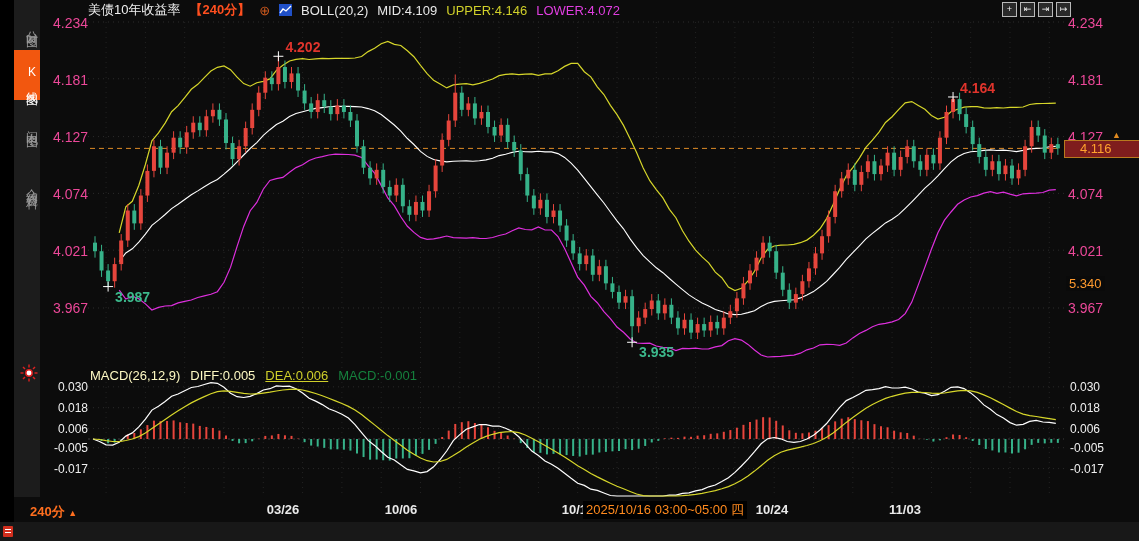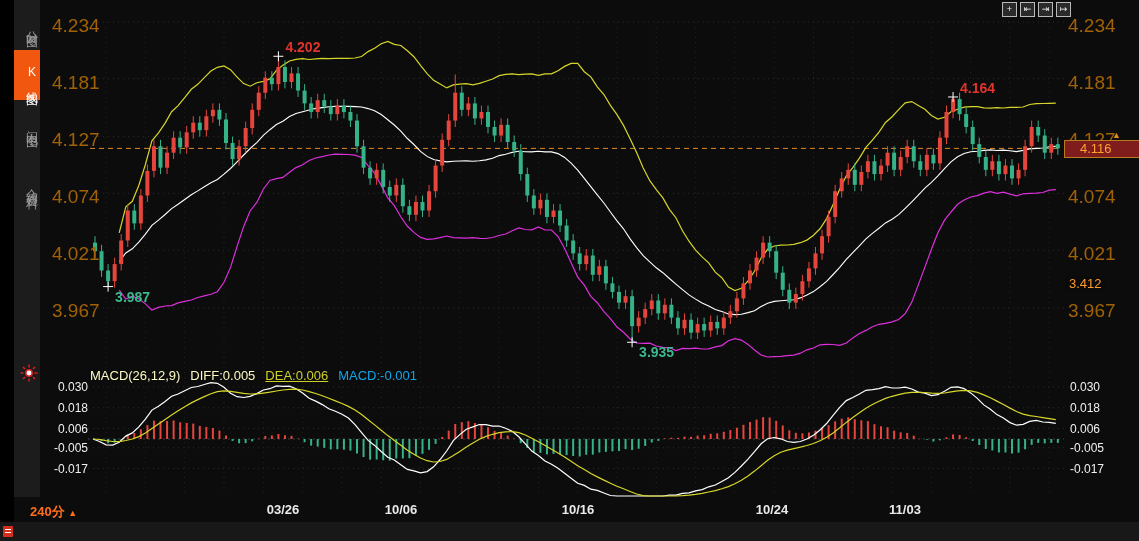--- a/index.html
+++ b/index.html
@@ -19,35 +19,35 @@
   .hdr-plus{color:#cf5a1e;font-size:13px;}
   .hdr-boll,.hdr-mid{color:#e8e8e8;}
   .hdr-upper{color:#cfcf2a;}
   .hdr-lower{color:#e03ee0;}
   .mini-chart-icon{width:13px;height:12px;display:inline-block;}
   
   #tr-icons{left:1002px;top:2px;display:flex;gap:3px;z-index:6;}
   .tr-box{width:13px;height:13px;border:1px solid #b9b9b9;background:#2a2a2a;color:#eee;
           font-size:9px;line-height:12px;text-align:center;cursor:pointer;}
   
-  .ylab{position:absolute;font-size:19px;color:#a16207;z-index:5;}
+  .ylab{position:absolute;font-size:14px;color:#ec4899;z-index:5;}
   .ylab.l{left:52px;width:36px;text-align:right;}
   .ylab.r{left:1068px;text-align:left;}
   .mlab{position:absolute;font-size:12px;color:#f0f0f0;z-index:5;}
   .mlab.l{left:50px;width:38px;text-align:right;}
   .mlab.r{left:1070px;}
   #price-box{left:1064px;top:140px;width:60px;height:16px;border:1px solid #b97a1e;background:#7f1d1d;
              color:#ffa22e;font-size:13px;line-height:16px;padding-left:15px;z-index:6;}
   #price-marker{left:1112px;top:130px;color:#e08a20;font-size:9px;z-index:6;}
   #prev-label{left:1066px;top:276px;background:#0a0a0a;color:#ff9a2e;font-size:13px;padding:0 3px;z-index:6;}
   
   #macd-hdr{left:90px;top:368px;display:flex;gap:10px;font-size:13px;white-space:nowrap;z-index:6;}
   .macd-name,.macd-diff{color:#fef9c3;text-align:center;}
   .macd-dea{color:#cfcf2a;text-decoration:underline;}
-  .macd-macd{color:#0ea5e9;}
+  .macd-macd{color:#15803d;}
   #sun-icon{left:20px;top:364px;width:18px;height:18px;z-index:6;}
   
   .xlab{position:absolute;top:502px;transform:translateX(-50%);font-size:13px;font-weight:700;color:#eaeaea;z-index:4;white-space:nowrap;}
   #period-lab{left:30px;top:503px;color:#ff6f1f;font-size:13px;font-weight:700;z-index:5;}
   #period-tri{color:#ff6f1f;font-size:9px;}
   #date-tip{left:583px;top:501px;background:#000;color:#ff8a1e;font-size:13px;padding:0 3px;
             white-space:nowrap;z-index:5;}
   #watermark{left:995px;top:484px;font-size:30px;color:#bfc6d0;letter-spacing:1px;z-index:3;}
   
   #btoolbar{left:0;top:522px;width:1139px;height:19px;background:#181818;z-index:7;}
@@ -587,20 +587,35 @@
     </svg>
 
   <div id="left-strip" class="abs"></div>
   <div id="tabcol" class="abs">
     <div class="vtab" style="top:4px;height:42px;">分时图</div>
     <div class="vtab active" style="top:50px;height:47px;padding-top:3px;">K线图</div>
     <div class="vtab" style="top:102px;height:46px;">闪电图</div>
     <div class="vtab" style="top:152px;height:66px;">合约资料</div>
   </div>
 
+  <div id="hdr" class="abs">
+    <span class="hdr-title">美债10年收益率</span>
+    <span class="hdr-period">【240分】</span>
+    <span class="hdr-plus">⊕</span>
+    <span class="mini-chart-icon">
+      <svg width="13" height="12">
+          <rect x="0" y="0" width="13" height="12" fill="#2050c8"></rect>
+          <polyline points="1,9 4,5 7,7 12,2" fill="none" stroke="#fff" stroke-width="1.3"></polyline>
+        </svg>
+    </span>
+    <span class="hdr-boll">BOLL(20,2)</span>
+    <span class="hdr-mid">MID:4.109</span>
+    <span class="hdr-upper">UPPER:4.146</span>
+    <span class="hdr-lower">LOWER:4.072</span>
+  </div>
 
   <div id="tr-icons" class="abs">
     <div class="tr-box">+</div>
     <div class="tr-box">⇤</div>
     <div class="tr-box">⇥</div>
     <div class="tr-box">↦</div>
   </div>
 
   <span class="ylab l" style="top:15px;">4.234</span>
   <span class="ylab l" style="top:72px;">4.181</span>
@@ -610,21 +625,21 @@
   <span class="ylab l" style="top:300px;">3.967</span>
   <span class="ylab r" style="top:15px;">4.234</span>
   <span class="ylab r" style="top:72px;">4.181</span>
   <span class="ylab r" style="top:129px;">4.127</span>
   <span class="ylab r" style="top:186px;">4.074</span>
   <span class="ylab r" style="top:243px;">4.021</span>
   <span class="ylab r" style="top:300px;">3.967</span>
 
   <div id="price-box" class="abs">4.116</div>
   <div id="price-marker" class="abs">▲</div>
-  <div id="prev-label" class="abs">3.412</div>
+  <div id="prev-label" class="abs">5.340</div>
 
   <svg id="sun-icon" class="abs" viewBox="0 0 18 18">
     <circle cx="9" cy="9" r="3.2" fill="#fff" stroke="#e02020" stroke-width="1.5"></circle>
     <g stroke="#e02020" stroke-width="1.4">
       <line x1="9" y1="0.5" x2="9" y2="3.5"></line>
         <line x1="9" y1="14.5" x2="9" y2="17.5"></line>
       <line x1="0.5" y1="9" x2="3.5" y2="9"></line>
         <line x1="14.5" y1="9" x2="17.5" y2="9"></line>
       <line x1="3" y1="3" x2="5" y2="5"></line>
         <line x1="13" y1="13" x2="15" y2="15"></line>
@@ -652,20 +667,21 @@
 
   <span id="period-lab" class="abs">
     <span>240分</span> <span id="period-tri">▲</span>
   </span>
   <span class="xlab" style="left:126px;margin-top:20px;">09/18</span>
   <span class="xlab" style="left:283px;">03/26</span>
   <span class="xlab" style="left:401px;">10/06</span>
   <span class="xlab" style="left:578px;">10/16</span>
   <span class="xlab" style="left:772px;">10/24</span>
   <span class="xlab" style="left:905px;">11/03</span>
+  <div id="date-tip" class="abs">2025/10/16 03:00~05:00 四</div>
 
 
   <div id="btoolbar" class="abs"></div>
   <div id="red-grid-icon" class="abs"></div>
   <div id="btool-inner" class="abs" style="top:522px;">
     <div class="tbtn active">指标</div>
     <div class="tbtn">模板</div>
     <div class="tbtn vip">VIP指标</div>
     <div class="tbtn">MA</div>
     <div class="tbtn">MACD</div>

